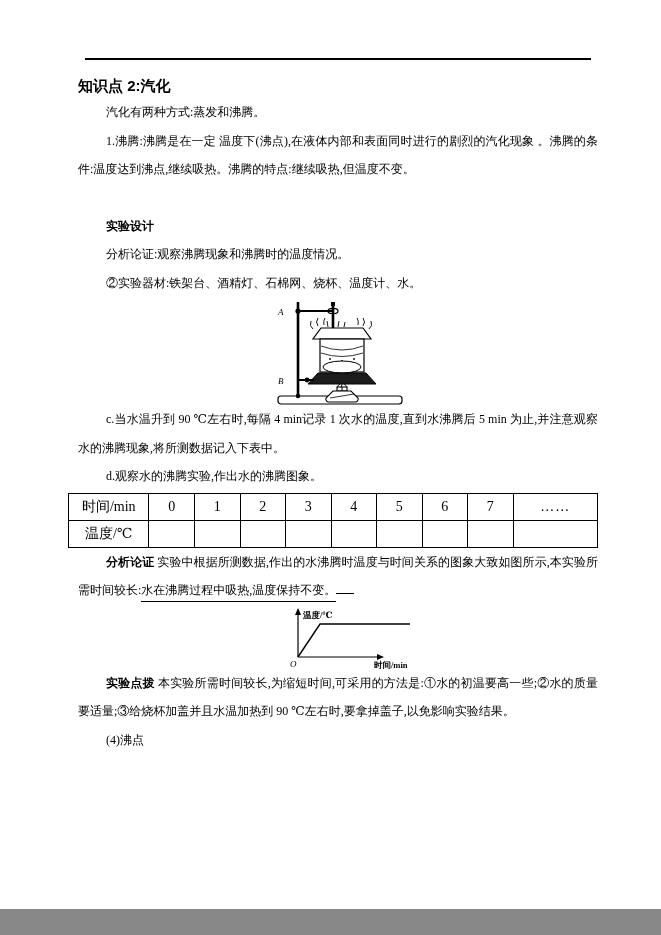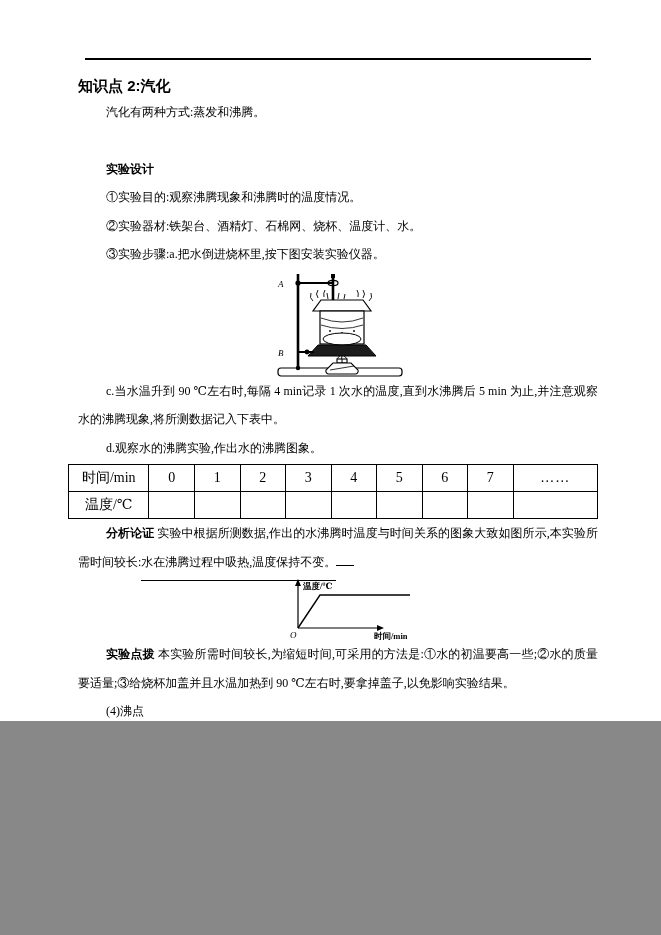--- a/index.html
+++ b/index.html
@@ -1,38 +1,38 @@
 <!DOCTYPE html>
 <html><head>
 <meta charset="utf-8">
 <style>
   html,body{margin:0;padding:0;background:#888;}
   .page{
     position:relative;
-    width:661px;height:721px;
+    width:661px;height:909px;
     background:#ffffff;
     font-family:"Liberation Serif","DejaVu Serif",serif;
     color:#000;
     overflow:hidden;
     margin:0 auto;
   }
   .doc{margin:0 63px 0 78px;width:520px;}
   .toprule{margin-top:58px;border:none;border-top:2px solid #000;width:506px;height:0;}
   .title{
     font-family:"Liberation Sans","DejaVu Sans",sans-serif;
     font-weight:bold;font-size:15px;line-height:24px;
     margin:14px 0 0 0;
   }
   p{margin:0;font-size:12px;line-height:28.5px;text-indent:28px;text-align:justify;}
   .hd{
     font-family:"Liberation Sans","DejaVu Sans",sans-serif;
     font-weight:bold;
     margin-top:28px;
   }
-  .ul{border-bottom:1px solid #000;padding-bottom:11px;}
+  .ul{border-bottom:1px solid #000;padding-bottom:4px;}
   .ul-tail{display:inline-block;width:18px;border-bottom:1px solid #000;height:14px;vertical-align:baseline;}
   figure{margin:0;padding:0;}
   .fig-apparatus{margin:2px 0 0 192px;width:140px;height:106px;}
   .fig-graph{margin:2px 0 0 204px;width:150px;height:62px;}
   table.rec{
     border-collapse:collapse;
     margin:2px 0 0 -10px;
     table-layout:fixed;
   }
   table.rec td{
@@ -53,27 +53,27 @@
 
 <div class="page">
   <div class="doc">
 
     <hr class="toprule">
 
     <h1 class="title">知识点 2:汽化</h1>
 
     <p>汽化有两种方式:蒸发和沸腾。</p>
 
+    <p>1.沸腾:沸腾是在一定 温度下(沸点),在液体内部和表面同时进行的剧烈的汽化现象 。沸腾的条件:温度达到沸点,继续吸热。沸腾的特点:继续吸热,但温度不变。</p>
 
 
     <p class="hd">实验设计</p>
 
-    <p>①实验目的:观察沸腾现象和沸腾时的温度情况。</p>
+    <p>分析论证:观察沸腾现象和沸腾时的温度情况。</p>
     <p>②实验器材:铁架台、酒精灯、石棉网、烧杯、温度计、水。</p>
-    <p>③实验步骤:a.把水倒进烧杯里,按下图安装实验仪器。</p>
 
     <figure class="fig-apparatus">
       <svg width="140" height="106" viewBox="0 0 140 106">
 
         <path d="M11 97 h118 a3 3 0 0 1 3 3 v2 a3 3 0 0 1 -3 3 H11 a3 3 0 0 1 -3 -3 v-2 a3 3 0 0 1 3 -3 z" fill="#fff" stroke="#000" stroke-width="1.2"></path>
 
         <line x1="28" y1="3" x2="28" y2="97" stroke="#000" stroke-width="2.6"></line>
         <circle cx="28" cy="97" r="2.2" fill="#000"></circle>
 
         <line x1="28" y1="12" x2="62" y2="12" stroke="#000" stroke-width="2"></line>

